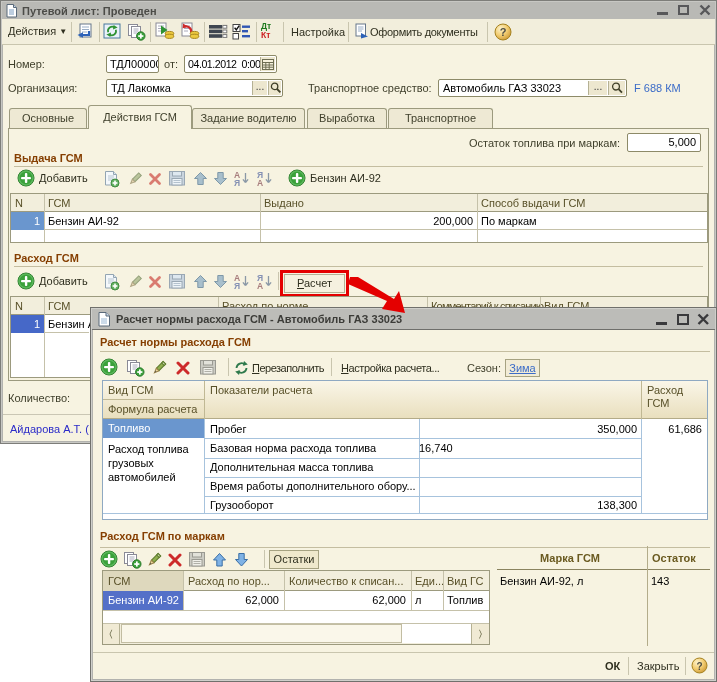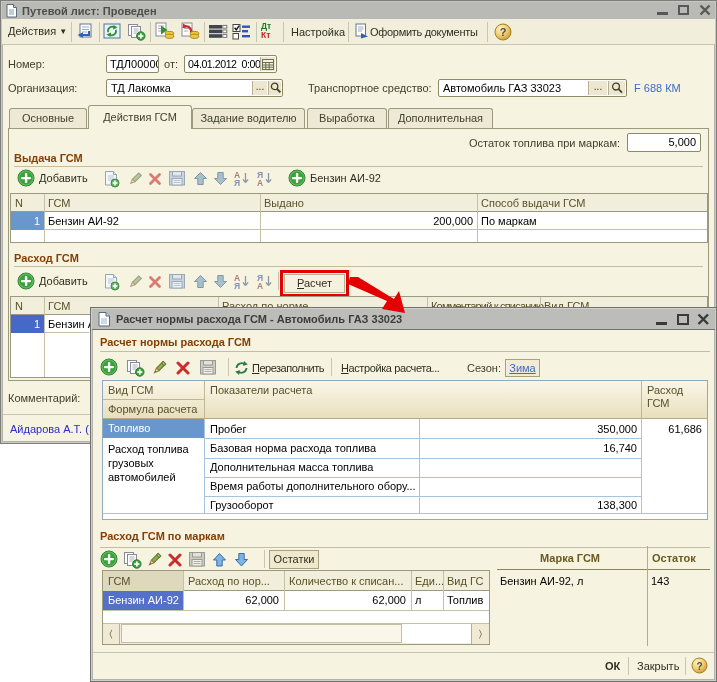--- a/index.html
+++ b/index.html
@@ -169,21 +169,21 @@
         <path d="M8.6 8.2 L12 11.6" stroke="#3f3f28" stroke-width="1.8"></path>
       </svg>
     </div>
 </div>
 <div class="abs" style="left:634px;top:82px;font-size:11px;color:#3c6cc8;white-space:nowrap">F 688 КМ</div>
 
 <div class="abs" id="tabs" style="left:0;top:0"></div>
 <div class="abs" style="left:9px;top:108px;width:78px;height:20px;background:#eee9d4;border:1px solid #9c9a7e;border-bottom:none;border-radius:3px 3px 0 0;font-size:11px;color:#3f3f2b;text-align:center;line-height:19px">Основные</div>
 <div class="abs" style="left:192px;top:108px;width:113px;height:20px;background:#eee9d4;border:1px solid #9c9a7e;border-bottom:none;border-radius:3px 3px 0 0;font-size:11px;color:#3f3f2b;text-align:center;line-height:19px">Задание водителю</div>
 <div class="abs" style="left:307px;top:108px;width:80px;height:20px;background:#eee9d4;border:1px solid #9c9a7e;border-bottom:none;border-radius:3px 3px 0 0;font-size:11px;color:#3f3f2b;text-align:center;line-height:19px">Выработка</div>
-<div class="abs" style="left:388px;top:108px;width:105px;height:20px;background:#eee9d4;border:1px solid #9c9a7e;border-bottom:none;border-radius:3px 3px 0 0;font-size:11px;color:#3f3f2b;text-align:center;line-height:19px">Дополнительная</div>
+<div class="abs" style="left:388px;top:108px;width:105px;height:20px;background:#eee9d4;border:1px solid #9c9a7e;border-bottom:none;border-radius:3px 3px 0 0;font-size:11px;color:#3f3f2b;text-align:center;line-height:19px">Транспортное</div>
 
 <div class="abs" style="left:8px;top:128px;width:701px;height:253px;background:#f7f3e1;border:1px solid #9c9a7e"></div>
 <div class="abs" style="left:88px;top:105px;width:104px;height:24px;background:#f7f3e1;border:1px solid #9c9a7e;border-bottom:none;border-radius:3px 3px 0 0;font-size:11px;color:#3f3f2b;text-align:center;line-height:22px">Действия ГСМ</div>
 <div class="abs" style="left:89px;top:127px;width:102px;height:2px;background:#f7f3e1"></div>
 
 <div class="abs lbl" style="left:469px;top:137px">Остаток топлива при маркам:</div>
 <div class="abs inp" style="left:627px;top:133px;width:74px;height:19px;text-align:right;line-height:17px;padding-right:4px">5,000</div>
 
 <div class="abs cap" style="left:14px;top:152px">Выдача ГСМ</div>
 <div class="abs" style="left:14px;top:166px;width:689px;height:1px;background:#c4bda0"></div>
@@ -358,21 +358,21 @@
 <div class="abs hdtxt" style="left:431px;top:300px;letter-spacing:-0.8px">Комментарий к списанию</div>
 <div class="abs hdtxt" style="left:544px;top:300px">Вид ГСМ</div>
 <div class="abs" style="left:44px;top:297px;width:1px;height:80px;background:#c5c1a9"></div>
 <div class="abs" style="left:218px;top:297px;width:1px;height:17px;background:#c5c1a9"></div>
 <div class="abs" style="left:427px;top:297px;width:1px;height:17px;background:#c5c1a9"></div>
 <div class="abs" style="left:540px;top:297px;width:1px;height:17px;background:#c5c1a9"></div>
 <div class="abs" style="left:11px;top:315px;width:78px;height:18px;border-bottom:1px solid #c5c1a9"></div>
 <div class="abs" style="left:11px;top:315px;width:33px;height:18px;background:#4668c8;color:#fff;font-size:11px;text-align:right;line-height:18px;padding-right:4px">1</div>
 <div class="abs num" style="left:48px;top:318px">Бензин АИ-92</div>
 
-<div class="abs lbl" style="left:8px;top:392px">Комментарий:</div>
+<div class="abs lbl" style="left:8px;top:392px">Количество:</div>
 <div class="abs" style="left:3px;top:414px;width:711px;height:1px;background:#cac6b4"></div>
 <div class="abs" style="left:10px;top:423px;font-size:11px;color:#2b2bc8;white-space:nowrap">Айдарова А.Т. (</div>
 
 <div class="abs" style="left:348px;top:277px;z-index:30">
     <svg width="58" height="38">
       <polygon points="2,0 10,0 46,22 51,14 57,36 34,32 39,24 0,7" fill="#e40000"></polygon>
     </svg>
   </div>
 
 <div class="abs" style="left:90px;top:307px;width:627px;height:375px;background:#f7f3e1;border:1px solid #70706c;box-shadow:inset 0 0 0 1px #cfcfcb,inset 0 0 0 2px #b2b2ae;z-index:20"></div>
@@ -477,21 +477,21 @@
 <div class="abs" style="left:205px;top:438px;width:436px;height:1px;background:#a7c3dd"></div>
 <div class="abs" style="left:205px;top:458px;width:436px;height:1px;background:#a7c3dd"></div>
 <div class="abs" style="left:205px;top:477px;width:436px;height:1px;background:#a7c3dd"></div>
 <div class="abs" style="left:205px;top:496px;width:436px;height:1px;background:#a7c3dd"></div>
 <div class="abs num" style="left:210px;top:423px">Пробег</div>
 <div class="abs num" style="left:210px;top:442px">Базовая норма расхода топлива</div>
 <div class="abs num" style="left:210px;top:461px">Дополнительная масса топлива</div>
 <div class="abs num" style="left:210px;top:480px">Время работы дополнительного обору...</div>
 <div class="abs num" style="left:210px;top:499px">Грузооборот</div>
 <div class="abs num" style="left:419px;top:423px;width:218px;text-align:right">350,000</div>
-<div class="abs num" style="left:419px;top:442px;width:218px;text-align:right">16,740</div>
+<div class="abs num" style="left:419px;top:442px;width:218px;">16,740</div>
 <div class="abs num" style="left:419px;top:499px;width:218px;text-align:right">138,300</div>
 <div class="abs num" style="left:480px;top:423px;width:155px;text-align:right;left:527px;width:110px"></div>
 <div class="abs num" style="left:642px;top:423px;width:60px;text-align:right">61,686</div>
 
 <div class="abs cap" style="left:100px;top:530px">Расход ГСМ по маркам</div>
 <div class="abs" style="left:100px;top:547px;width:610px;height:1px;background:#c4bda0"></div>
 <div class="abs" id="dtbar2" style="left:0;top:0">
 <div class="abs" style="left:100px;top:550px">
         <svg width="18" height="18">
           <circle cx="9" cy="9" r="8" fill="#3ba13b" stroke="#2a7a2a"></circle>

